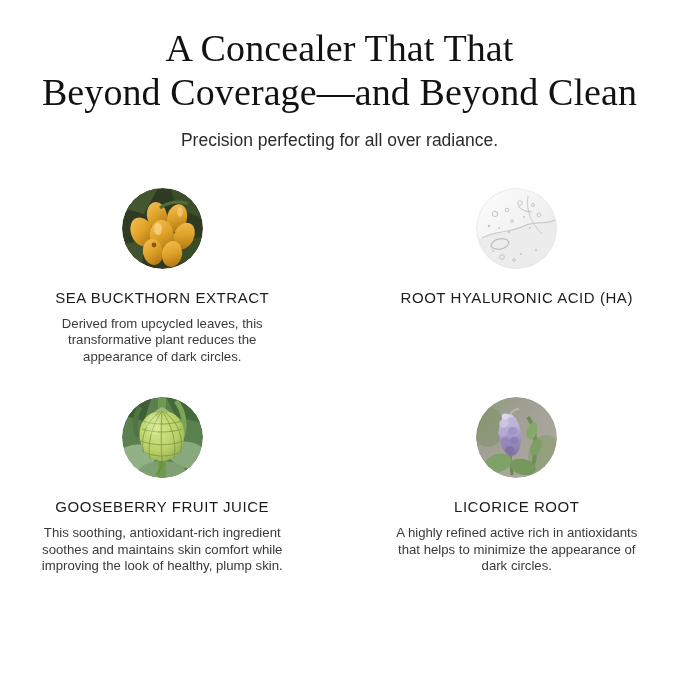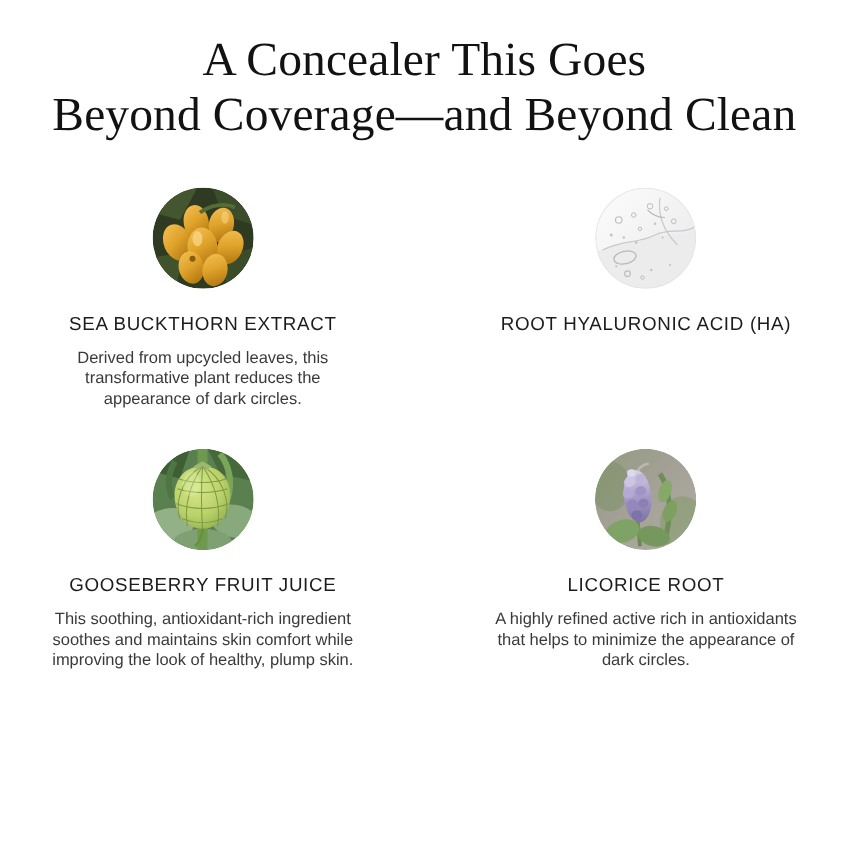--- a/index.html
+++ b/index.html
@@ -102,23 +102,24 @@
   
   .row-2 .swatch { margin-top: 2px; }
 </style>
 </head>
 <body>
 
 <div class="page">
 
   <div class="header">
     <h1 class="headline">
-      <span class="headline-line">A Concealer This Goes</span>
+      <span class="headline-line">A Concealer That That</span>
       <span class="headline-line">Beyond Coverage—and Beyond Clean</span>
     </h1>
+    <p class="subtitle">Precision perfecting for all over radiance.</p>
   </div>
 
   <div class="grid">
 
     <div class="cell">
       <div class="swatch">
         <svg viewBox="0 0 81 81" xmlns="http://www.w3.org/2000/svg">
           <defs>
             <clipPath id="clipA">
                 <circle cx="40.5" cy="40.5" r="40.5"></circle>

